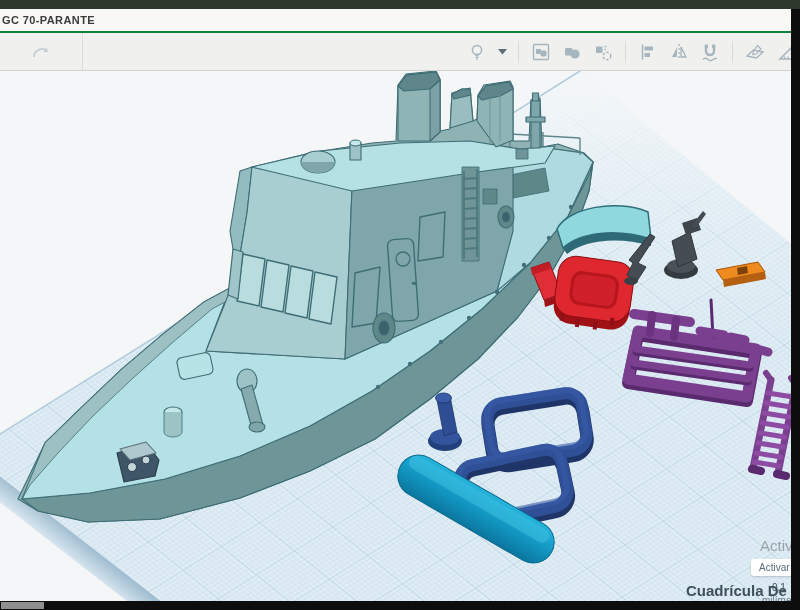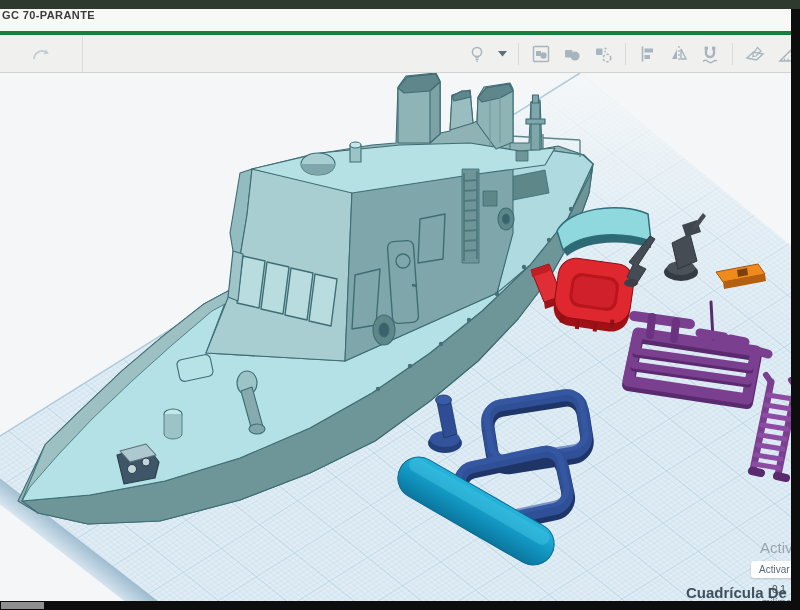--- a/index.html
+++ b/index.html
@@ -1,18 +1,18 @@
 <!DOCTYPE html>
 <html><head>
 <meta charset="utf-8">
 <style>
   html,body{margin:0;padding:0;}
   body{width:800px;height:610px;overflow:hidden;font-family:"Liberation Sans",sans-serif;background:#f5f6f7;position:relative;}
   .topbar{height:9px;background:#2e3a2e;}
-  .titlebar{height:22px;background:#f8f8f6;border-bottom:4px solid #15803d;display:flex;align-items:flex-start;}
+  .titlebar{height:22px;background:#f8f8f6;border-bottom:2px solid #15803d;display:flex;align-items:center;}
   .title{font-size:11px;font-weight:bold;color:#3b3b3b;letter-spacing:.4px;margin-left:-3px;padding-left:5px;white-space:nowrap;}
   .toolbar{height:37px;background:#f0f0ee;border-bottom:1px solid #d2d2d0;display:flex;align-items:center;}
   .tb-left{width:82px;height:100%;display:flex;align-items:center;justify-content:center;border-right:1px solid #dcdcda;}
   .tb-right{margin-left:auto;display:flex;align-items:center;gap:7px;padding-right:2px;}
   .tb-btn{width:24px;height:26px;display:flex;align-items:center;justify-content:center;color:#a7b5bf;}
   .tb-btn.dis{color:#c2cdd4;}
   .vdiv{width:1px;height:22px;background:#d9d9d7;margin:0 3px;}
   .caret-btn{width:12px;}
   .viewport{position:relative;width:800px;height:532px;background:#f5f6f7;overflow:hidden;}
   .viewport svg.scene{display:block;}

